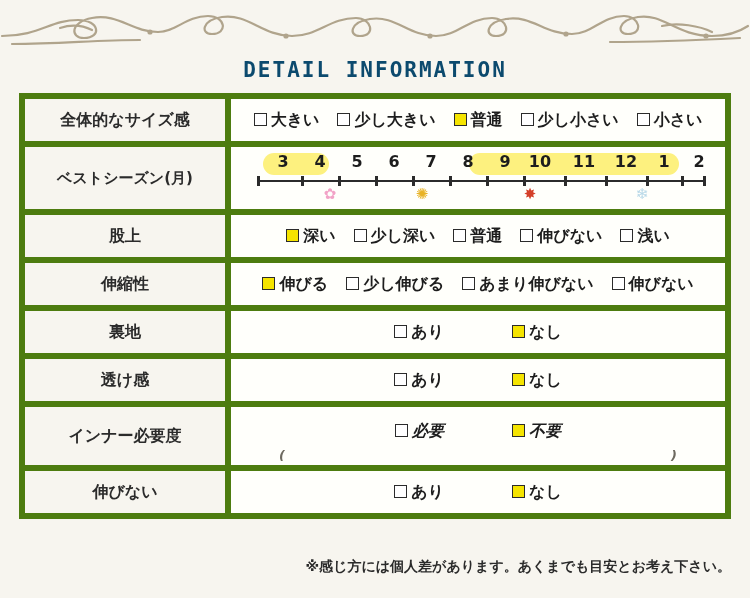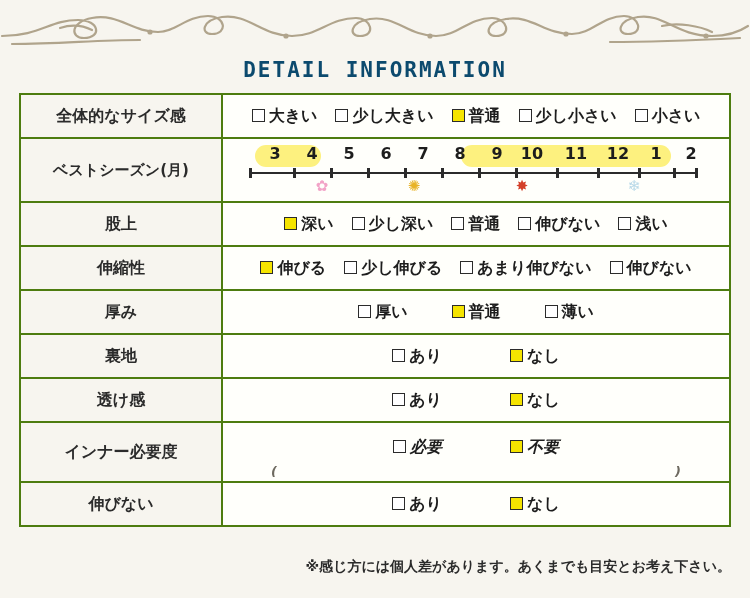--- a/index.html
+++ b/index.html
@@ -47,21 +47,21 @@
   
   .tbl {
     position: absolute;
     top: 93px;
     left: 19px;
     width: 712px;
     border-collapse: collapse;
     table-layout: fixed;
   }
   .tbl td {
-    border: 2px solid #4d7c0f;
+    border: 6px solid #4d7c0f;
     vertical-align: middle;
     padding: 0;
   }
   .lab {
     width: 200px;
     height: 42px;
     text-align: center;
     font-size: 16px;
     font-weight: bold;
     color: #2b2b2b;
@@ -281,26 +281,20 @@
       </td>
     </tr>
 
     <tr>
       <td class="lab">伸縮性</td>
       <td class="val">
         <span class="opt"><span class="ck on"></span><span>伸びる</span></span><span class="opt"><span class="ck"></span><span>少し伸びる</span></span><span class="opt"><span class="ck"></span><span>あまり伸びない</span></span><span class="opt"><span class="ck"></span><span>伸びない</span></span>
       </td>
     </tr>
 
-    <tr>
-      <td class="lab">厚み</td>
-      <td class="val">
-        <span class="opt vwide"><span class="ck"></span><span>厚い</span></span><span class="opt vwide"><span class="ck on"></span><span>普通</span></span><span class="opt vwide"><span class="ck"></span><span>薄い</span></span>
-      </td>
-    </tr>
 
     <tr>
       <td class="lab">裏地</td>
       <td class="val">
         <span class="opt" style="margin:0 34px"><span class="ck"></span><span>あり</span></span><span class="opt" style="margin:0 34px"><span class="ck on"></span><span>なし</span></span>
       </td>
     </tr>
 
     <tr>
       <td class="lab">透け感</td>

